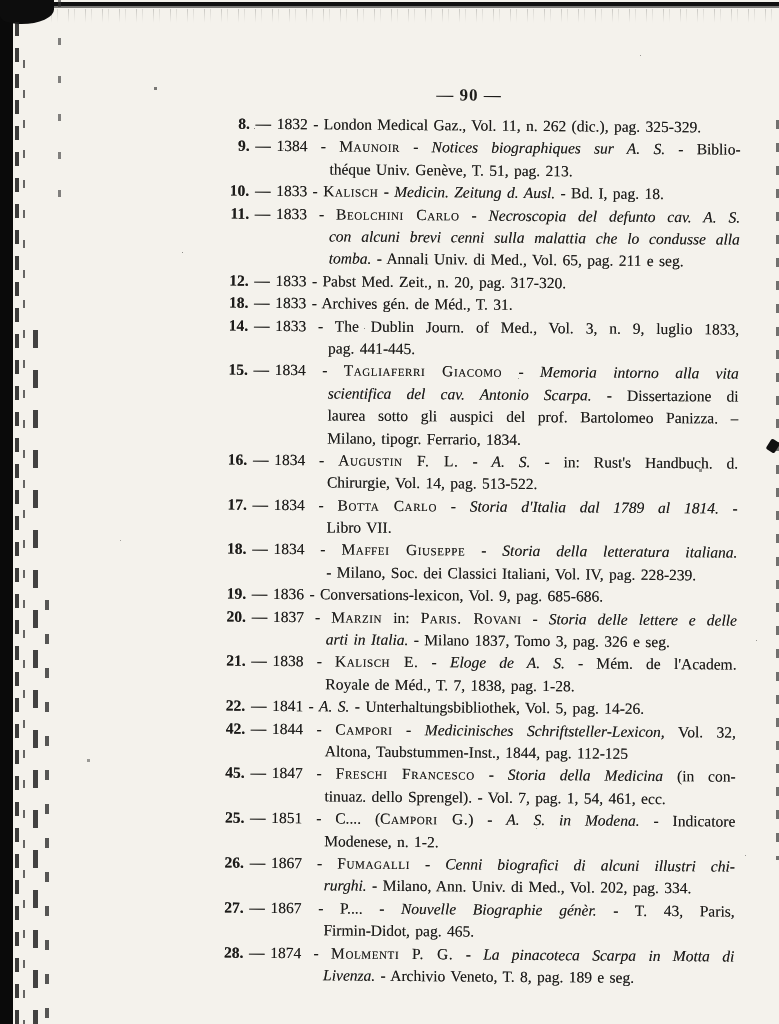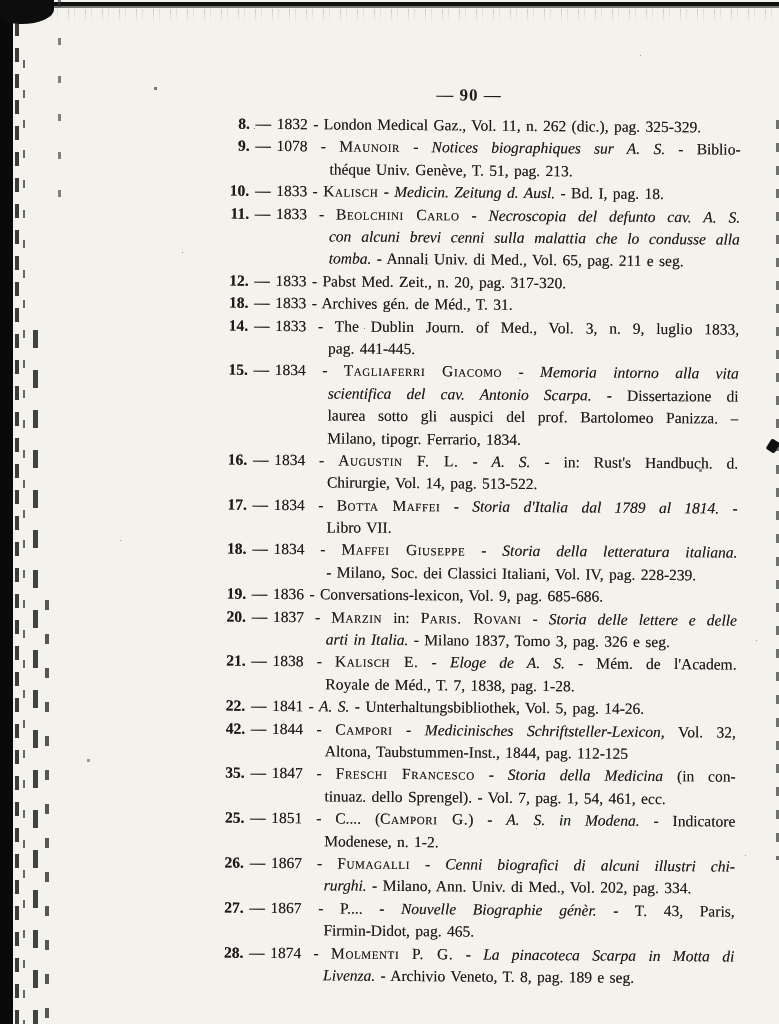--- a/index.html
+++ b/index.html
@@ -108,21 +108,21 @@
           <div class="e-num">8.</div>
           <div class="e-dash">—</div>
           <div class="e-body">
             <div class="line"><span>1832 - London Medical Gaz., Vol. 11, n. 262 (dic.), pag. 325-329.</span></div>
           </div>
         </div>
         <div class="entry">
           <div class="e-num">9.</div>
           <div class="e-dash">—</div>
           <div class="e-body">
-            <div class="line just"><span>1078 - </span><span class="sc">Maunoir</span><span> - </span><span class="it">Notices biographiques sur A. S.</span><span> - Biblio-</span></div>
+            <div class="line just"><span>1384 - </span><span class="sc">Maunoir</span><span> - </span><span class="it">Notices biographiques sur A. S.</span><span> - Biblio-</span></div>
             <div class="line cont"><span>théque Univ. Genève, T. 51, pag. 213.</span></div>
           </div>
         </div>
         <div class="entry">
           <div class="e-num">10.</div>
           <div class="e-dash">—</div>
           <div class="e-body">
             <div class="line"><span>1833 - </span><span class="sc">Kalisch</span><span> - </span><span class="it">Medicin. Zeitung d. Ausl.</span><span> - Bd. I, pag. 18.</span></div>
           </div>
         </div>
@@ -172,21 +172,21 @@
           <div class="e-dash">—</div>
           <div class="e-body">
             <div class="line just"><span>1834 - </span><span class="sc">Augustin F. L.</span><span> - </span><span class="it">A. S.</span><span> - in: Rust's Handbuch. d.</span></div>
             <div class="line cont"><span>Chirurgie, Vol. 14, pag. 513-522.</span></div>
           </div>
         </div>
         <div class="entry">
           <div class="e-num">17.</div>
           <div class="e-dash">—</div>
           <div class="e-body">
-            <div class="line just"><span>1834 - </span><span class="sc">Botta Maffei</span><span> - </span><span class="it">Storia d'Italia dal 1789 al 1814.</span><span> -</span></div>
+            <div class="line just"><span>1834 - </span><span class="sc">Botta Carlo</span><span> - </span><span class="it">Storia d'Italia dal 1789 al 1814.</span><span> -</span></div>
             <div class="line cont"><span>Libro VII.</span></div>
           </div>
         </div>
         <div class="entry">
           <div class="e-num">18.</div>
           <div class="e-dash">—</div>
           <div class="e-body">
             <div class="line just"><span>1834 - </span><span class="sc">Maffei Giuseppe</span><span> - </span><span class="it">Storia della letteratura italiana.</span></div>
             <div class="line cont"><span>- Milano, Soc. dei Classici Italiani, Vol. IV, pag. 228-239.</span></div>
           </div>
@@ -223,21 +223,21 @@
         </div>
         <div class="entry">
           <div class="e-num">42.</div>
           <div class="e-dash">—</div>
           <div class="e-body">
             <div class="line just"><span>1844 - </span><span class="sc">Campori</span><span> - </span><span class="it">Medicinisches Schriftsteller-Lexicon,</span><span> Vol. 32,</span></div>
             <div class="line cont"><span>Altona, Taubstummen-Inst., 1844, pag. 112-125</span></div>
           </div>
         </div>
         <div class="entry">
-          <div class="e-num">35.</div>
+          <div class="e-num">45.</div>
           <div class="e-dash">—</div>
           <div class="e-body">
             <div class="line just"><span>1847 - </span><span class="sc">Freschi Francesco</span><span> - </span><span class="it">Storia della Medicina</span><span> (in con-</span></div>
             <div class="line cont"><span>tinuaz. dello Sprengel). - Vol. 7, pag. 1, 54, 461, ecc.</span></div>
           </div>
         </div>
         <div class="entry">
           <div class="e-num">25.</div>
           <div class="e-dash">—</div>
           <div class="e-body">

